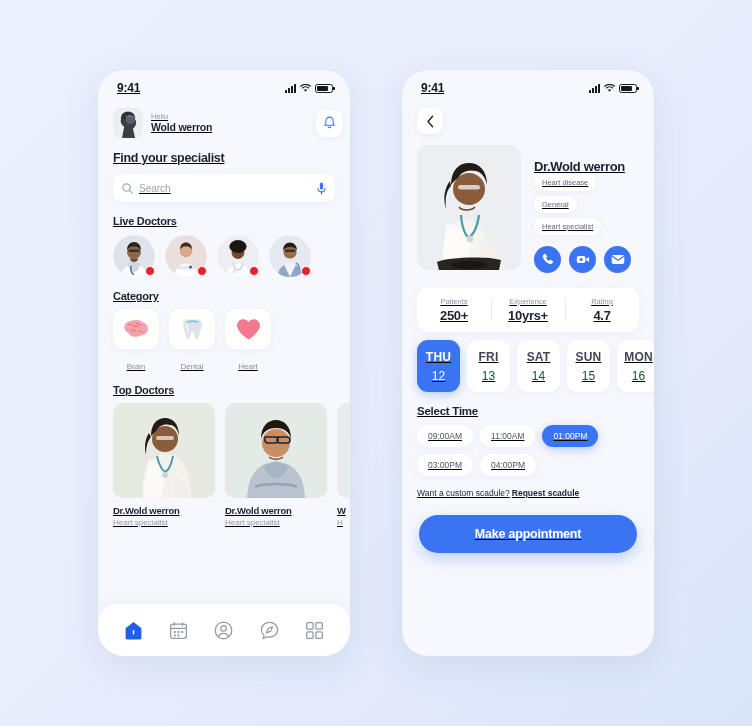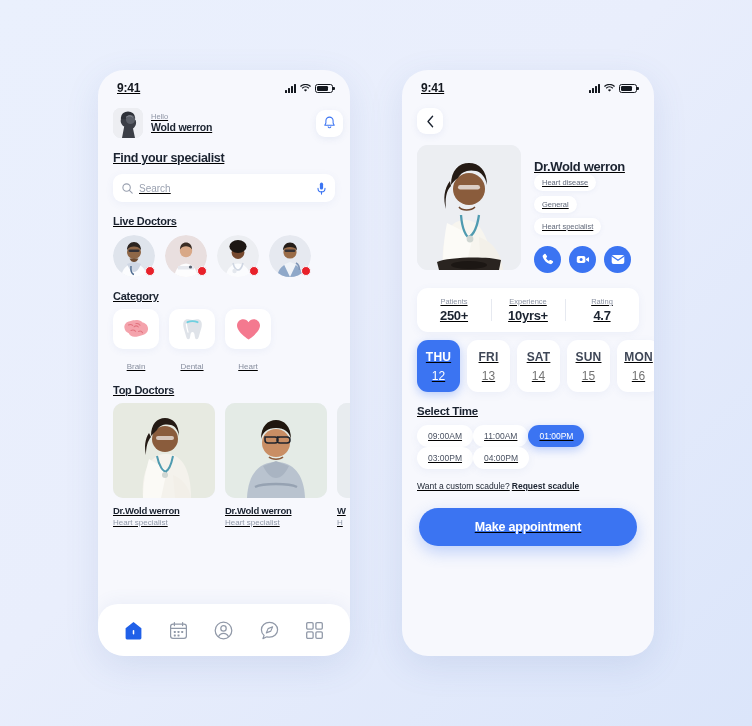--- a/index.html
+++ b/index.html
@@ -184,25 +184,25 @@
   
   .sect-lbl { padding: 13px 15px 0 15px; font-size: 11.5px; font-weight: bold; color: #1b2330; letter-spacing: -0.25px; }
   .date-row { display: flex; gap: 7px; padding: 8px 0 0 15px; }
   .date-card {
     width: 43px; height: 52px; border-radius: 11px; background: #fff;
     display: flex; flex-direction: column; align-items: center; justify-content: center;
     gap: 5px; flex: 0 0 auto; box-shadow: 0 2px 8px rgba(90,115,180,0.07);
   }
   .date-card.sel { background: #3b74f2; box-shadow: 0 3px 10px rgba(59,116,242,0.33); }
   .date-dow { font-size: 12px; font-weight: bold; color: #3f4757; letter-spacing: 0.2px; }
-  .date-num { font-size: 12px; color: #737373; }
+  .date-num { font-size: 12px; color: #14532d; }
   .date-card.sel .date-dow, .date-card.sel .date-num { color: #fff; }
 
   
-  .time-row { display: flex; padding: 8px 15px 0 15px; flex-wrap: wrap; }
+  .time-row { display: flex; gap: 7px; padding: 8px 15px 0 15px; flex-wrap: wrap; }
   .time-pill {
     background: #fff; border-radius: 13px; padding: 6px 11px;
     font-size: 8.5px; color: #4a5262; box-shadow: 0 2px 8px rgba(90,115,180,0.07);
   }
   .time-pill.sel { background: #3b74f2; color: #fff; box-shadow: 0 3px 10px rgba(59,116,242,0.33); }
 
   .custom-line { padding: 12px 15px 0 15px; font-size: 8.5px; color: #1b2330; }
   .custom-line b { font-weight: bold; margin-left: 2px; }
 
   .cta {

